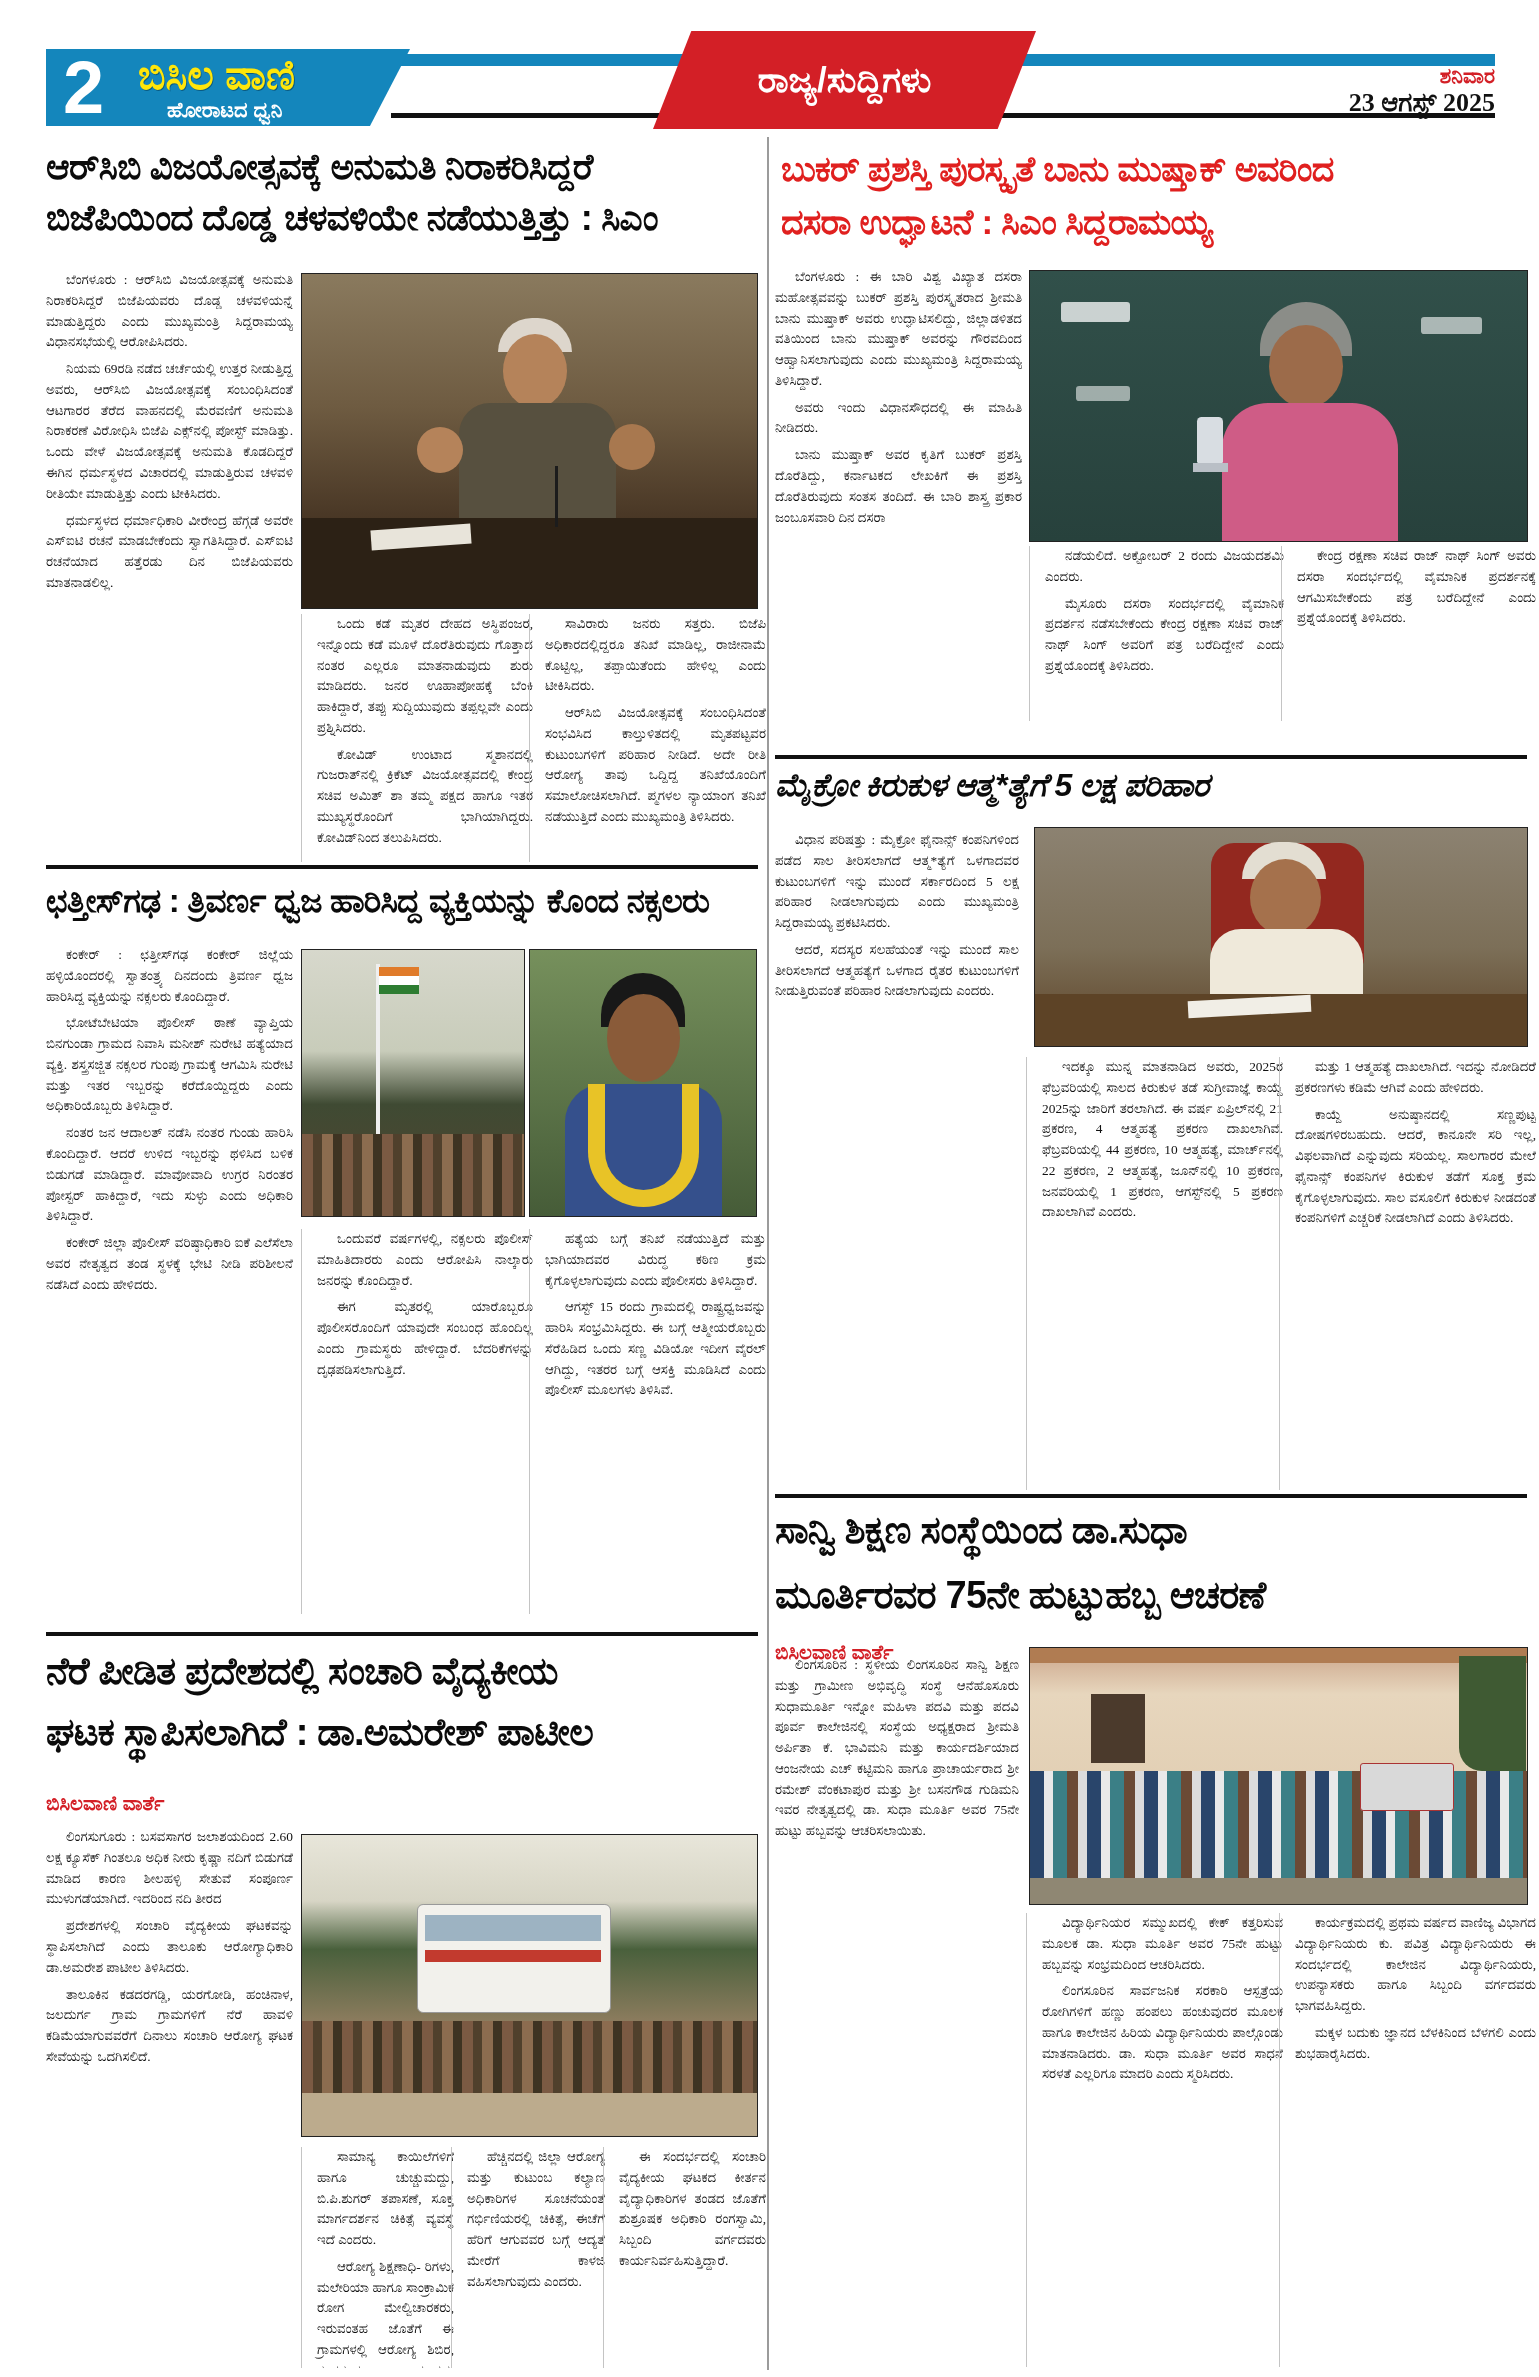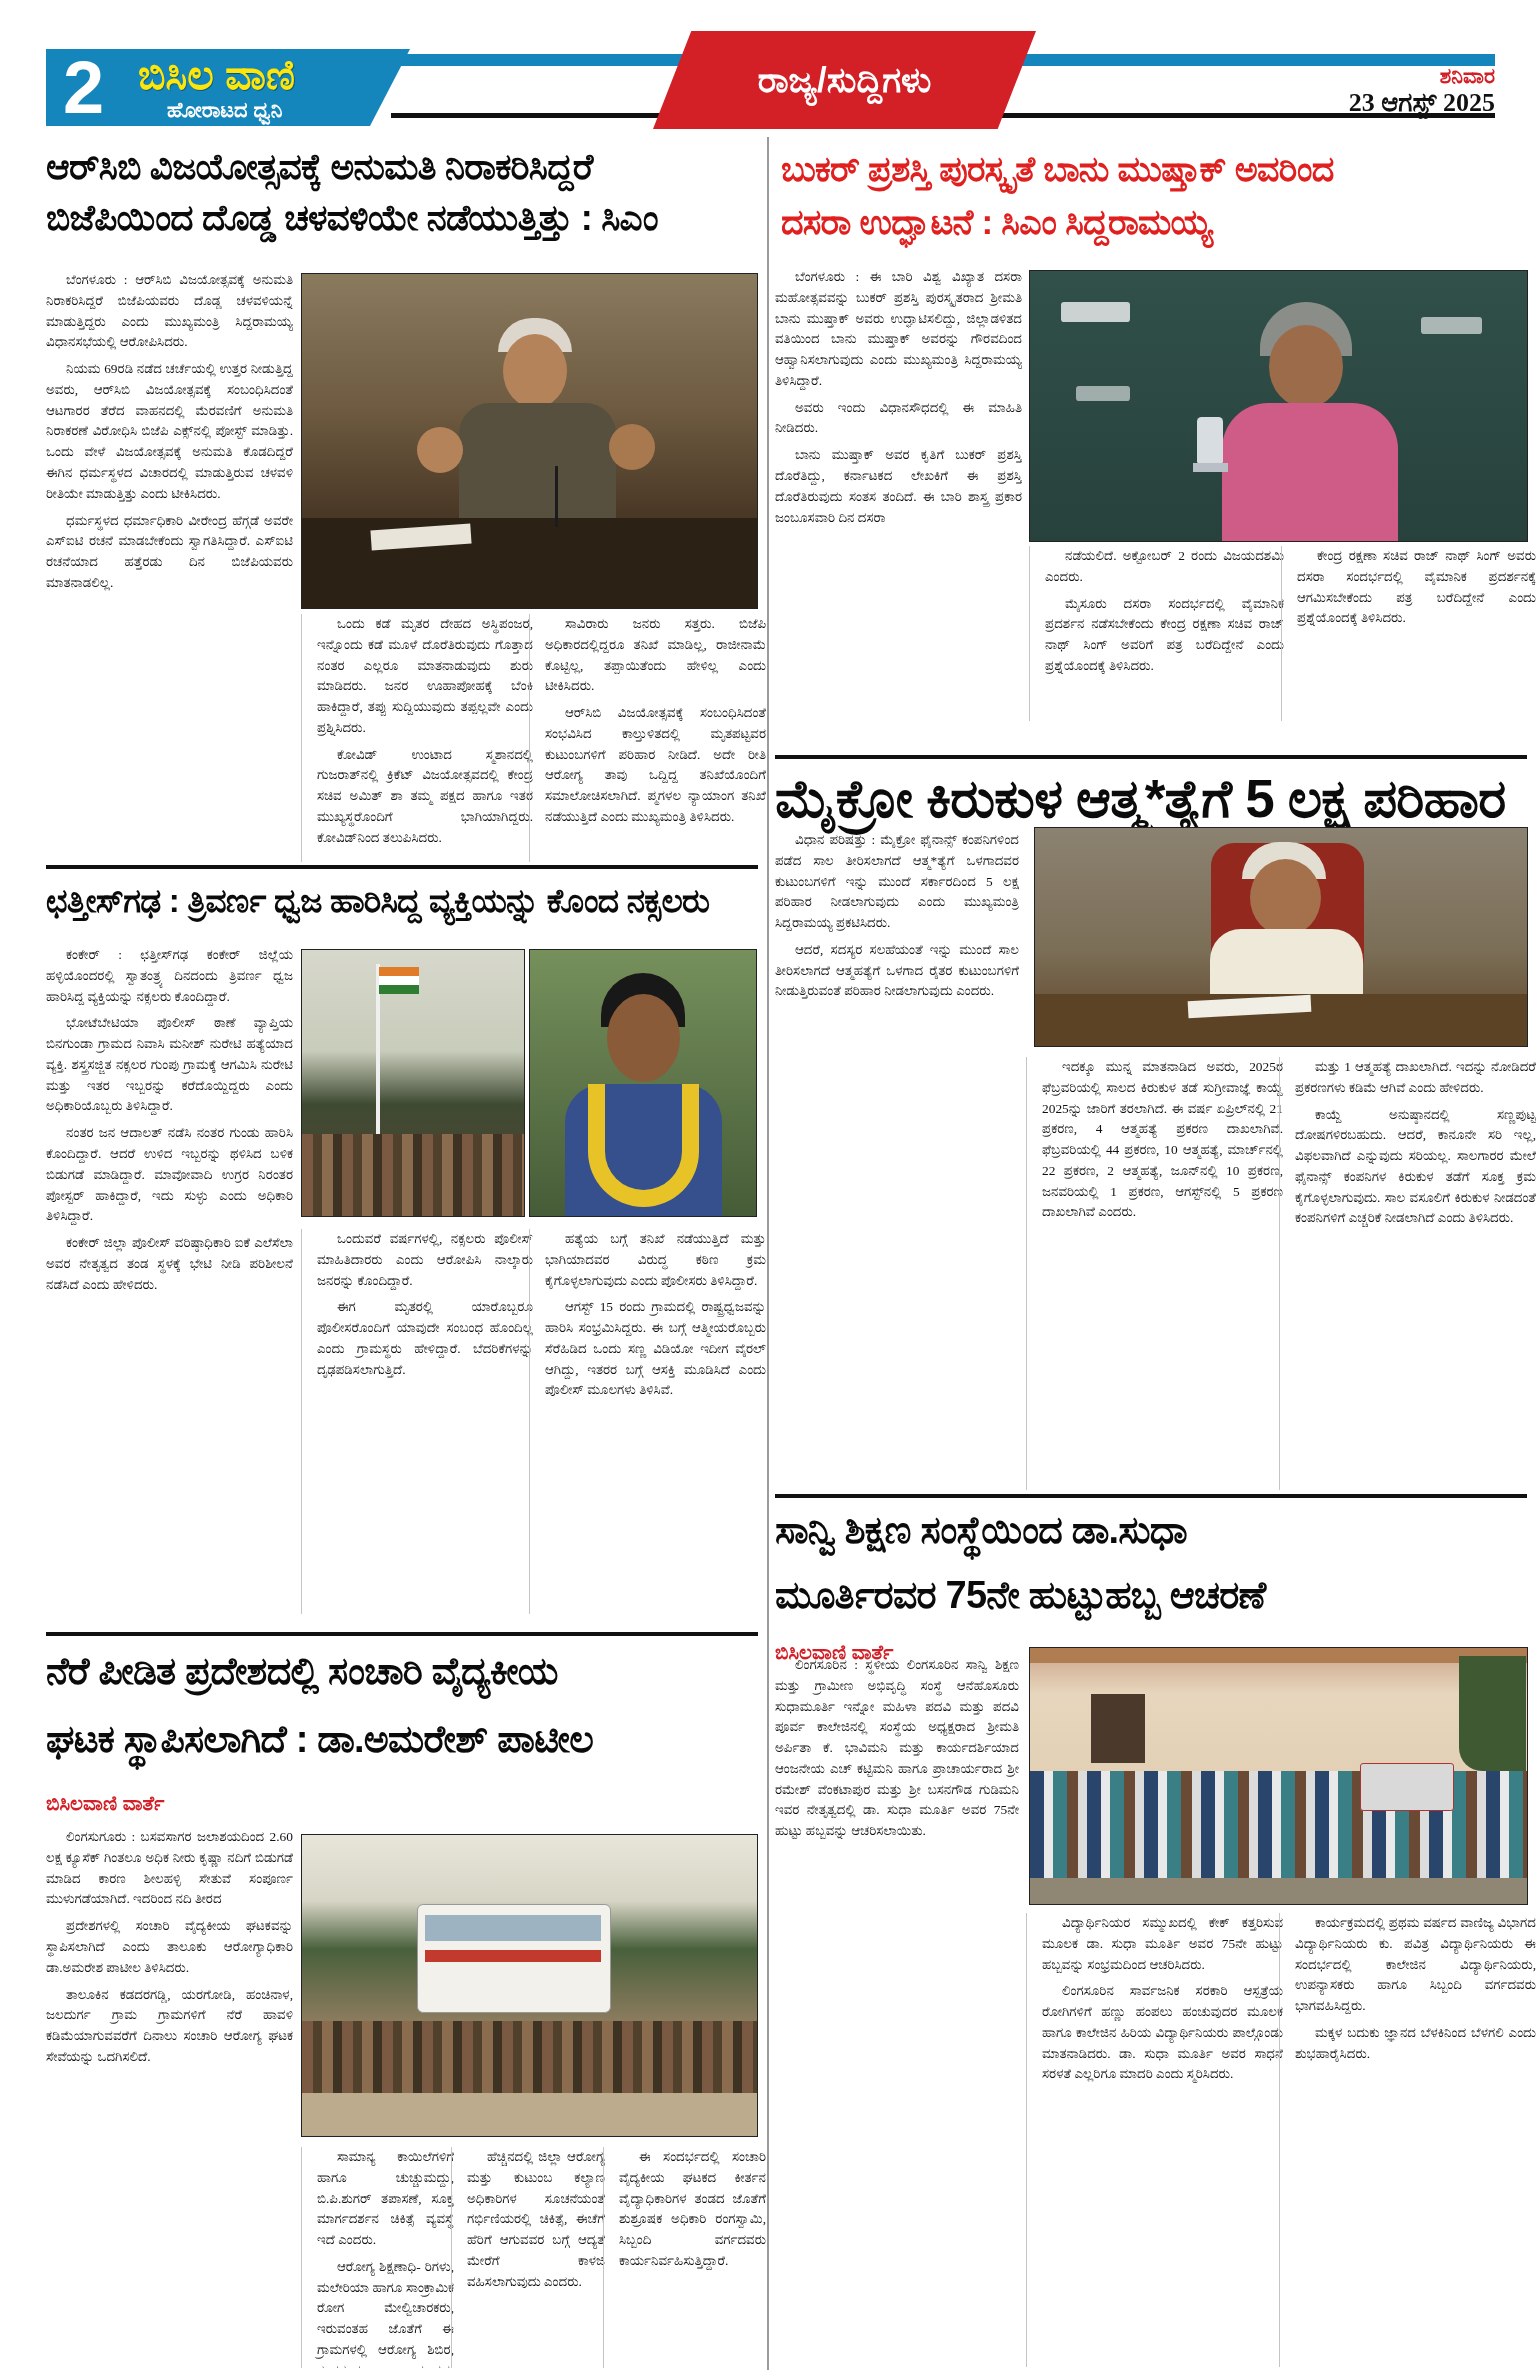--- a/index.html
+++ b/index.html
@@ -135,21 +135,21 @@
     <div class="abs col sep" style="left:529px;top:1229px;width:221px;height:385px;">
         <p>ಹತ್ಯೆಯ ಬಗ್ಗೆ ತನಿಖೆ ನಡೆಯುತ್ತಿದೆ ಮತ್ತು ಭಾಗಿಯಾದವರ ವಿರುದ್ಧ ಕಠಿಣ ಕ್ರಮ ಕೈಗೊಳ್ಳಲಾಗುವುದು ಎಂದು ಪೊಲೀಸರು ತಿಳಿಸಿದ್ದಾರೆ.</p>
         <p>ಆಗಸ್ಟ್ 15 ರಂದು ಗ್ರಾಮದಲ್ಲಿ ರಾಷ್ಟ್ರಧ್ವಜವನ್ನು ಹಾರಿಸಿ ಸಂಭ್ರಮಿಸಿದ್ದರು. ಈ ಬಗ್ಗೆ ಆತ್ಮೀಯರೊಬ್ಬರು ಸೆರೆಹಿಡಿದ ಒಂದು ಸಣ್ಣ ವಿಡಿಯೋ ಇದೀಗ ವೈರಲ್ ಆಗಿದ್ದು, ಇತರರ ಬಗ್ಗೆ ಆಸಕ್ತಿ ಮೂಡಿಸಿದೆ ಎಂದು ಪೊಲೀಸ್ ಮೂಲಗಳು ತಿಳಿಸಿವೆ.</p>
       </div>
   </section>
 
   <div class="abs rule" style="left:46px;top:1632px;width:712px;height:3.8px;"></div>
 
   <section>
     <div class="abs hl hl-big" style="left:46px;top:1646px;width:712px;">
-      <div style="margin-bottom:17px;">ನೆರೆ ಪೀಡಿತ ಪ್ರದೇಶದಲ್ಲಿ ಸಂಚಾರಿ ವೈದ್ಯಕೀಯ</div>
+      <div style="margin-bottom:10px;">ನೆರೆ ಪೀಡಿತ ಪ್ರದೇಶದಲ್ಲಿ ಸಂಚಾರಿ ವೈದ್ಯಕೀಯ</div>
       <div>ಘಟಕ ಸ್ಥಾಪಿಸಲಾಗಿದೆ : ಡಾ.ಅಮರೇಶ್ ಪಾಟೀಲ</div>
     </div>
     <div class="abs byline" style="left:46px;top:1792px;">ಬಿಸಿಲವಾಣಿ ವಾರ್ತೆ</div>
 
     <div class="abs photo ph-flood" style="left:301px;top:1834px;width:455px;height:301px;">
       <div class="abs" style="left:115px;top:69px;width:192px;height:107px;background:#f2f1ec;border:0.8px solid #999;border-radius:6.1px;"></div>
       <div class="abs" style="left:123px;top:80px;width:176px;height:26px;background:#9db3c2;"></div>
       <div class="abs" style="left:123px;top:115px;width:176px;height:12.3px;background:#c23a2e;"></div>
       <div class="abs crowd" style="left:0;top:186px;width:455px;height:73px;"></div>
       <div class="abs" style="left:0;top:258px;width:455px;height:42px;background:#bcab8d;"></div>
@@ -199,21 +199,21 @@
         <p>ಮೈಸೂರು ದಸರಾ ಸಂದರ್ಭದಲ್ಲಿ ವೈಮಾನಿಕ ಪ್ರದರ್ಶನ ನಡೆಸಬೇಕೆಂದು ಕೇಂದ್ರ ರಕ್ಷಣಾ ಸಚಿವ ರಾಜ್ ನಾಥ್ ಸಿಂಗ್ ಅವರಿಗೆ ಪತ್ರ ಬರೆದಿದ್ದೇನೆ ಎಂದು ಪ್ರಶ್ನೆಯೊಂದಕ್ಕೆ ತಿಳಿಸಿದರು.</p>
       </div>
     <div class="abs col sep" style="left:1281px;top:546px;width:239px;height:175px;">
         <p>ಕೇಂದ್ರ ರಕ್ಷಣಾ ಸಚಿವ ರಾಜ್ ನಾಥ್ ಸಿಂಗ್ ಅವರು ದಸರಾ ಸಂದರ್ಭದಲ್ಲಿ ವೈಮಾನಿಕ ಪ್ರದರ್ಶನಕ್ಕೆ ಆಗಮಿಸಬೇಕೆಂದು ಪತ್ರ ಬರೆದಿದ್ದೇನೆ ಎಂದು ಪ್ರಶ್ನೆಯೊಂದಕ್ಕೆ ತಿಳಿಸಿದರು.</p>
       </div>
   </section>
 
   <div class="abs rule" style="left:775px;top:755px;width:752px;height:3.8px;"></div>
 
   <section>
-    <div class="abs hl" style="left:775px;top:765px;width:752px;font-size:53px;line-height:1.3;">ಮೈಕ್ರೋ ಕಿರುಕುಳ ಆತ್ಮ*ತ್ಯೆಗೆ 5 ಲಕ್ಷ ಪರಿಹಾರ</div>
+    <div class="abs hl" style="left:775px;top:765px;width:752px;font-size:32px;line-height:1.3;font-style:italic;">ಮೈಕ್ರೋ ಕಿರುಕುಳ ಆತ್ಮ*ತ್ಯೆಗೆ 5 ಲಕ್ಷ ಪರಿಹಾರ</div>
 
     <div class="abs photo ph-micro" style="left:1034px;top:827px;width:492px;height:218px;">
       <div class="abs" style="left:176px;top:15.3px;width:153px;height:138px;background:#93281f;border-radius:23px;"></div>
       <div class="abs" style="left:207px;top:14px;width:84px;height:37px;background:#e3ded2;border-radius:42px 42px 0 0;"></div>
       <div class="abs round" style="left:215px;top:31px;width:71px;height:77px;background:#a5714c;"></div>
       <div class="abs" style="left:175px;top:101px;width:153px;height:84px;background:#efe9da;border-radius:31px 31px 0 0;"></div>
       <div class="abs" style="left:0;top:166px;width:492px;height:52px;background:#5d4326;"></div>
       <div class="abs" style="left:153px;top:170px;width:123px;height:17px;background:#f1eee6;transform:rotate(-3deg);"></div>
     </div>
 

